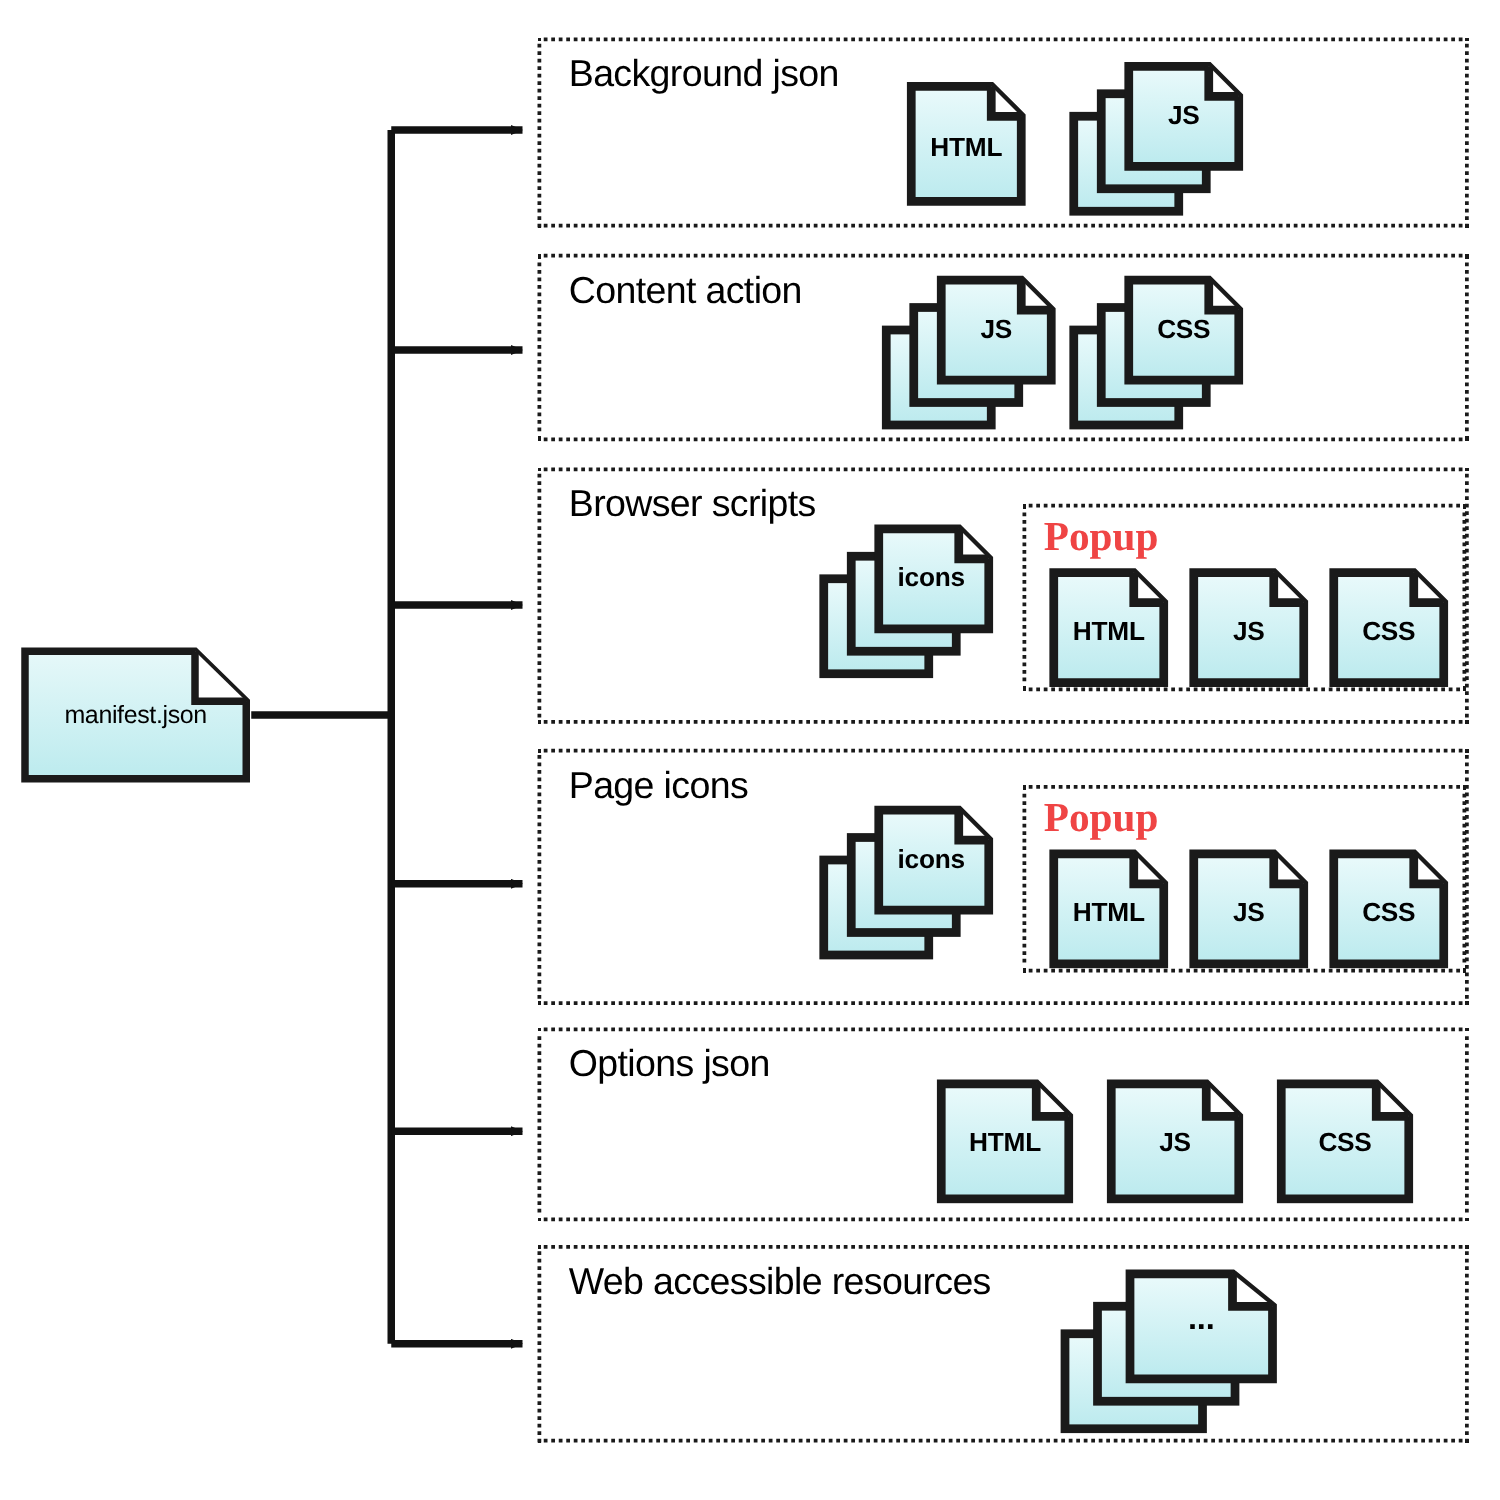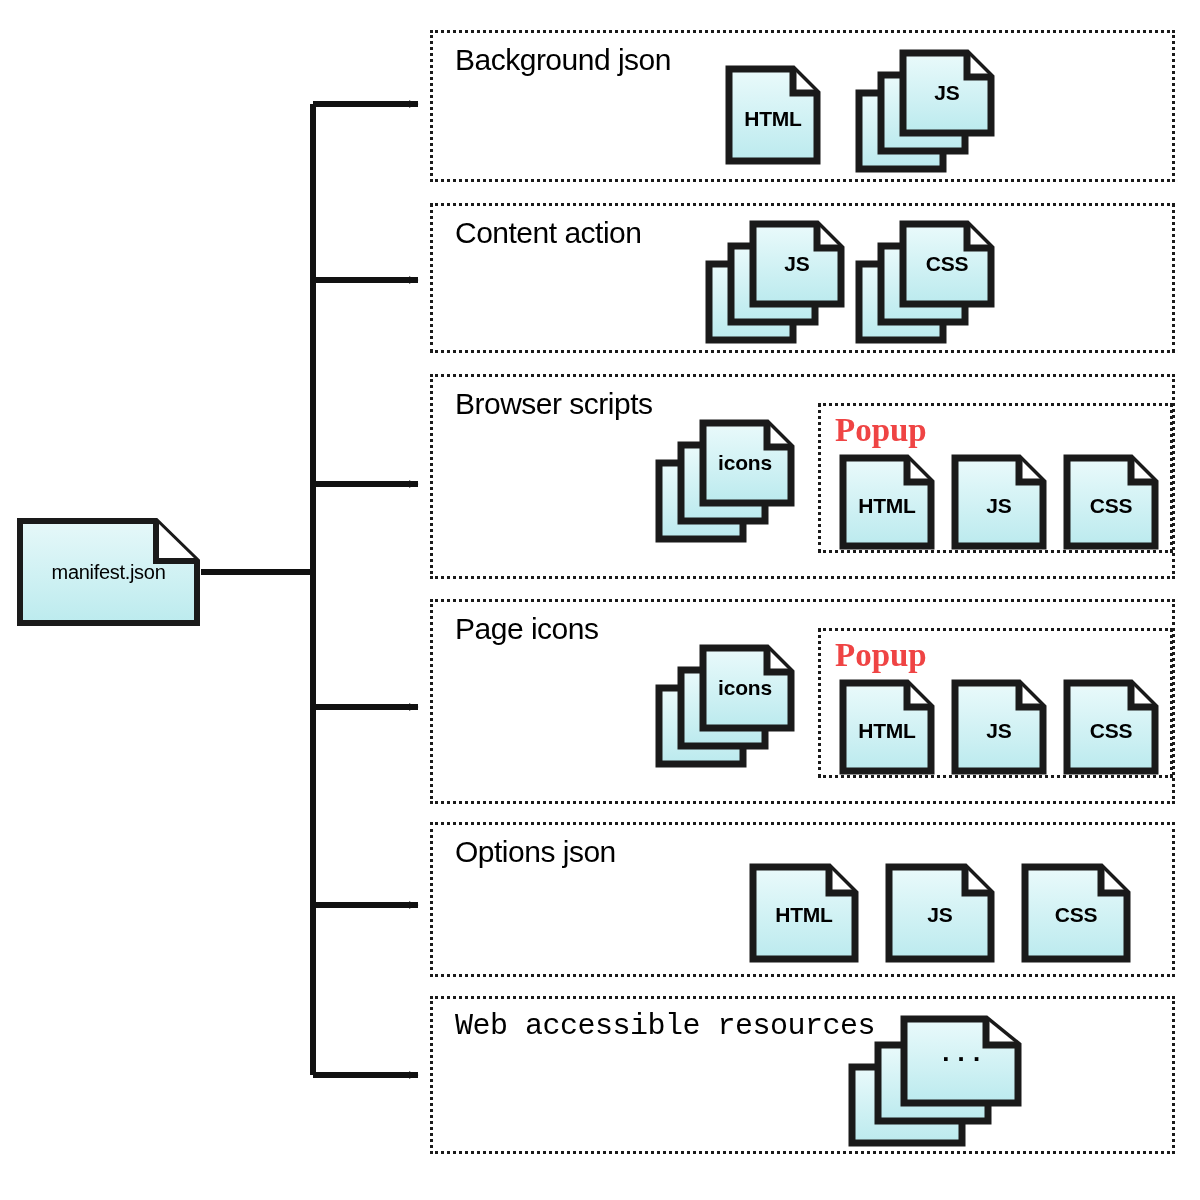--- a/index.html
+++ b/index.html
@@ -333,21 +333,21 @@
 
     <div class="file-icon" style="left:588px; top:38px; width:110px; height:100px;">
       <svg class="glyph" viewBox="0 0 110 100">
         <path d="M4,4 L80,4 L106,30 L106,96 L4,96 Z" fill="url(#gA)" stroke="#1a1a1a" stroke-width="7" stroke-linejoin="miter"></path>
         <path d="M80,4 L80,30 L106,30" fill="#ffffff" stroke="#1a1a1a" stroke-width="7" stroke-linejoin="miter"></path>
       </svg>
       <div class="file-label" style="top:40px;">CSS</div>
     </div>
   </div>
 
-  <div class="section" style="top:996px; height:158px;font-family:Liberation Mono, monospace;">
+  <div class="section" style="top:996px; height:158px;">
     <div class="section-title">Web accessible resources</div>
 
     <div class="stack" style="left:415px; top:16px; width:175px; height:132px;">
       <svg width="175" height="132" viewBox="0 0 175 132">
         <rect x="4" y="52" width="110" height="76" fill="url(#gB)" stroke="#1a1a1a" stroke-width="7"></rect>
         <rect x="30" y="30" width="110" height="76" fill="url(#gB)" stroke="#1a1a1a" stroke-width="7"></rect>
         <path d="M56,4 L138,4 L170,30 L170,88 L56,88 Z" fill="url(#gB)" stroke="#1a1a1a" stroke-width="7" stroke-linejoin="miter"></path>
         <path d="M138,4 L138,30 L170,30" fill="#ffffff" stroke="#1a1a1a" stroke-width="7" stroke-linejoin="miter"></path>
       </svg>
       <div class="file-label ellipsis-label" style="left:56px; top:32px; width:114px;">...</div>

